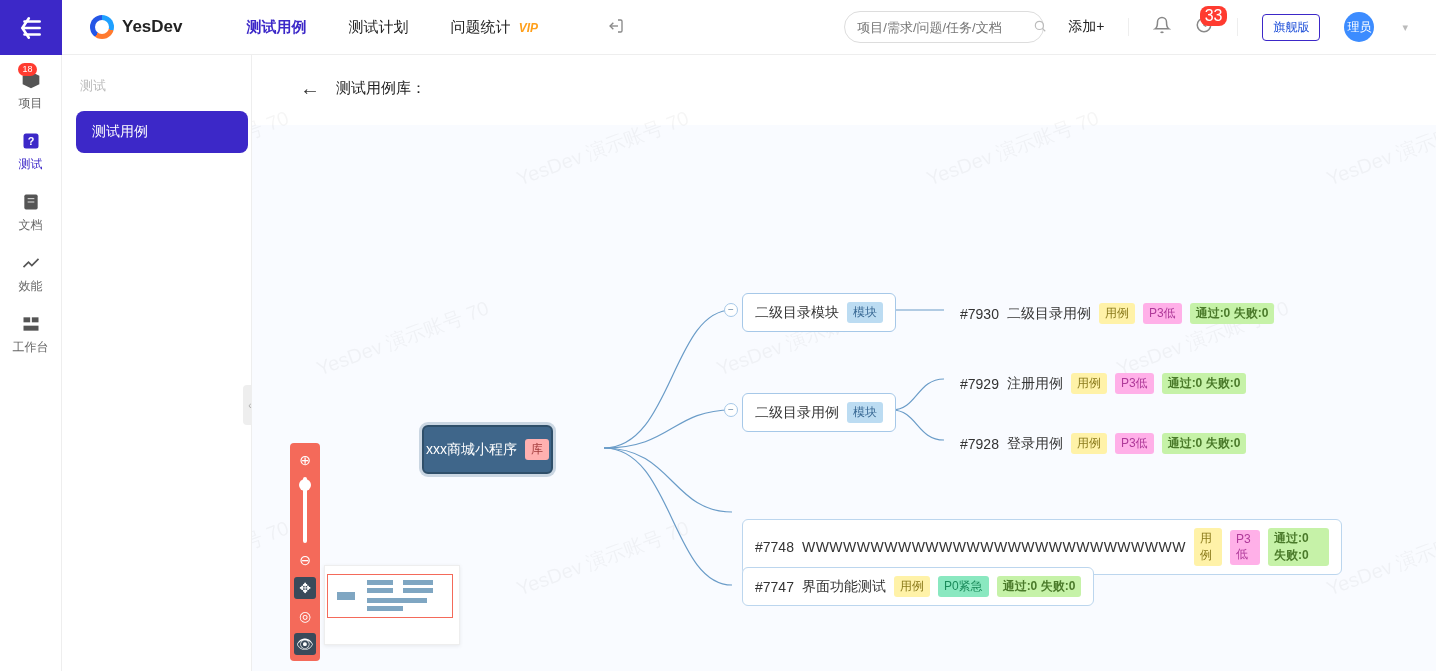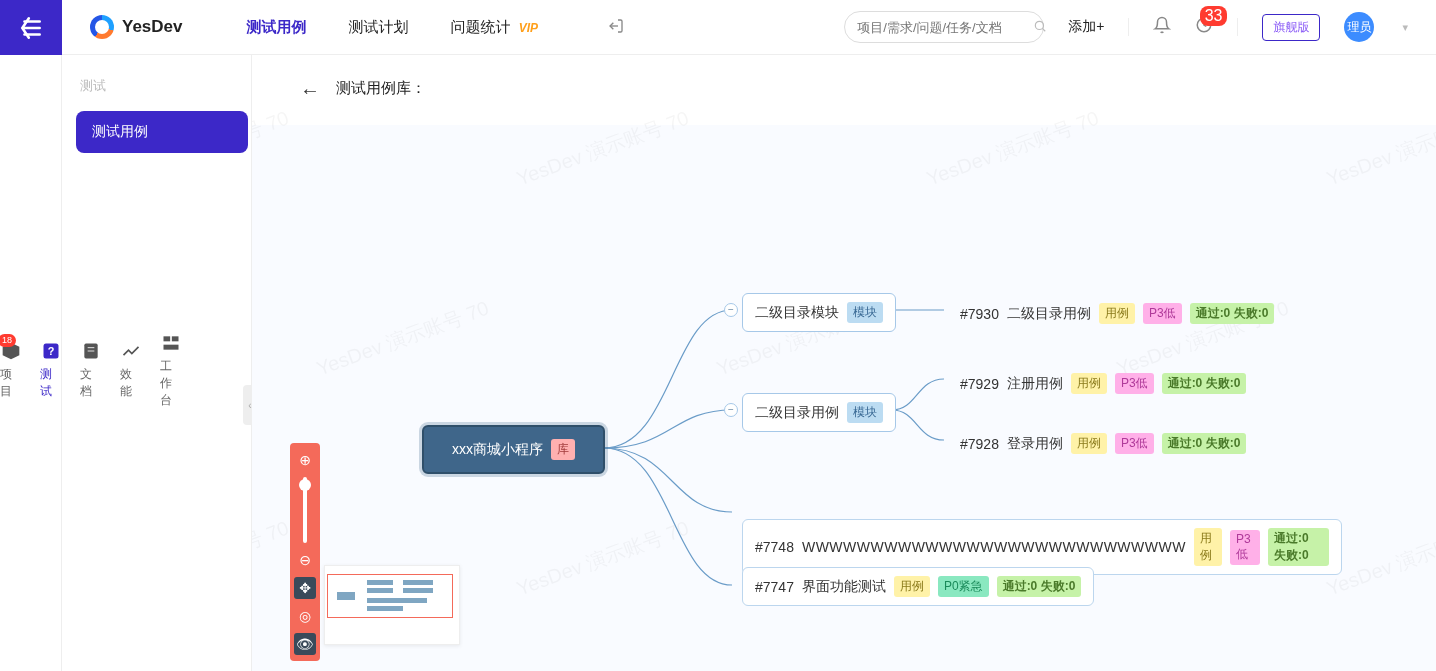--- a/index.html
+++ b/index.html
@@ -18,27 +18,27 @@
   .nav a { color: #222; text-decoration: none; cursor: pointer; }
   .nav a.active { color: #3c28c8; font-weight: 600; }
   .vip { color: #ff9f1a; font-style: italic; font-size: 12px; font-weight: 700; margin-left: 4px; }
   .exit-icon { color: #888; margin-left: 28px; }
   .spacer { flex: 1; }
   .search { width: 200px; height: 32px; border: 1px solid #ddd; border-radius: 16px; display: flex; align-items: center; padding: 0 12px; color: #bbb; font-size: 13px; }
   .search input { border: none; outline: none; flex: 1; font-size: 13px; color: #444; background: transparent; }
   .hdr-link { font-size: 14px; color: #222; cursor: pointer; }
   .hdr-icon { color: #888; position: relative; }
   .badge { position: absolute; top: -10px; right: -14px; background: #ff3b30; color: #fff; font-size: 16px; border-radius: 8px; padding: 1px 5px; }
-  .plan-btn { border: 1px solid #3c28c8; color: #8b5cf6; font-size: 12px; border-radius: 4px; padding: 4px 10px; cursor: pointer; }
+  .plan-btn { border: 1px solid #3c28c8; color: #1d4ed8; font-size: 12px; border-radius: 4px; padding: 4px 10px; cursor: pointer; }
   .avatar { width: 30px; height: 30px; border-radius: 50%; background: #3c8cff; color: #fff; font-size: 12px; display: flex; align-items: center; justify-content: center; }
   .chev { color: #bbb; font-size: 11px; margin-left: 4px; }
   .divider { width: 1px; height: 18px; background: #eee; }
 
   
-  .rail { position: absolute; left: 0; top: 55px; width: 62px; bottom: 0; border-right: 1px solid #eee; display: flex; flex-direction: row; align-items: center; padding-top: 14px; gap: 18px; }
+  .rail { position: absolute; left: 0; top: 55px; width: 62px; bottom: 0; border-right: 1px solid #eee; display: flex; flex-direction: column; align-items: center; padding-top: 14px; gap: 18px; }
   .rail-item { display: flex; flex-direction: column; align-items: center; gap: 4px; color: #666; font-size: 12px; cursor: pointer; position: relative; }
   .rail-item.active { color: #3c28c8; }
   .rail-icon { width: 22px; height: 22px; display: flex; align-items: center; justify-content: center; }
   .rail-badge { position: absolute; top: -6px; right: 6px; background: #ff3b30; color: #fff; font-size: 9px; border-radius: 7px; padding: 0 4px; line-height: 13px; }
 
   
   .side2 { position: absolute; left: 62px; top: 55px; width: 190px; bottom: 0; border-right: 1px solid #eee; padding: 14px 0 0 14px; }
   .side2-title { color: #bbb; font-size: 13px; margin: 8px 0 16px 4px; }
   .side2-item { background: #3c28c8; color: #fff; font-size: 14px; border-radius: 8px; padding: 12px 16px; width: 172px; cursor: pointer; }
   .collapse-handle { position: absolute; right: -6px; top: 330px; width: 14px; height: 40px; background: #eee; border-radius: 4px 0 0 4px; display: flex; align-items: center; justify-content: center; color: #aaa; font-size: 10px; cursor: pointer; }
@@ -48,21 +48,21 @@
   .crumb { display: flex; align-items: center; gap: 16px; padding: 22px 0 18px 48px; }
   .back-arrow { font-size: 20px; color: #333; cursor: pointer; }
   .crumb-title { font-size: 15px; color: #222; font-weight: 500; }
   .canvas { position: absolute; left: 0; right: 0; bottom: 0; top: 70px; background: #f9fbff; }
 
   
   .wm { position: absolute; color: rgba(0,0,0,0.04); font-size: 20px; transform: rotate(-20deg); pointer-events: none; white-space: nowrap; }
 
   
   .node { position: absolute; background: #fff; border: 1px solid #a6c8e8; border-radius: 6px; padding: 8px 12px; display: flex; align-items: center; gap: 8px; font-size: 14px; color: #333; }
-  .node.root { background: #3f668a; border: 2px solid #2f4f6a; color: #fff; box-shadow: 0 0 0 3px rgba(63,102,138,0.25); padding: 12px 28px; }
+  .node.root { background: #3f668a; border: 2px solid #2f4f6a; color: #fff; box-shadow: 0 0 0 3px rgba(63,102,138,0.25); padding: 12px 2px; }
   .node.leaf { border-color: #bcd6ee; background: #fff; }
   .tag { font-size: 12px; padding: 2px 6px; border-radius: 3px; }
   .tag-lib { background: #ffb0b0; color: #a13a3a; }
   .tag-mod { background: #bcdcf2; color: #3a6a95; }
   .tag-case { background: #fff2a8; color: #8a7a1a; }
   .tag-p3 { background: #ffb0e8; color: #b03a9a; }
   .tag-p0 { background: #8ae8c0; color: #1a8a5a; }
   .tag-stat { background: #c6f2a8; color: #4a7a2a; font-weight: bold; }
   .toggle { position: absolute; width: 14px; height: 14px; border: 1px solid #a6c8e8; border-radius: 50%; background: #fff; display: flex; align-items: center; justify-content: center; font-size: 10px; color: #6a8aa6; line-height: 10px; cursor: pointer; }
 

